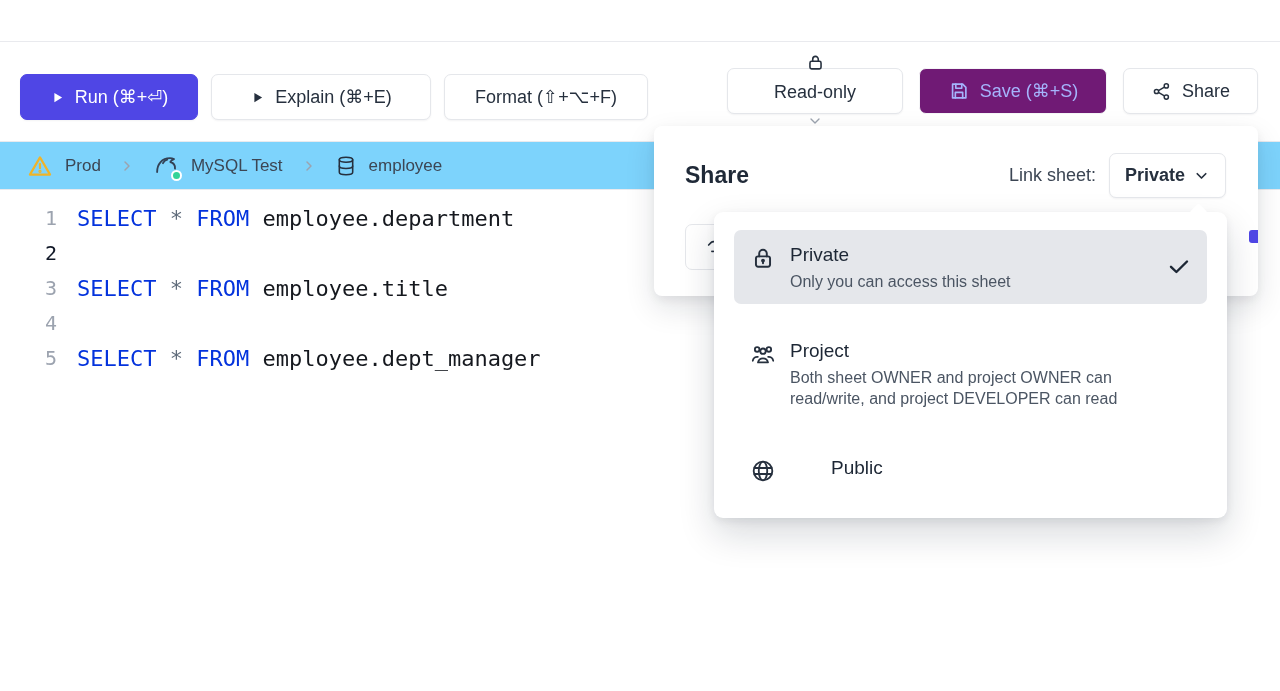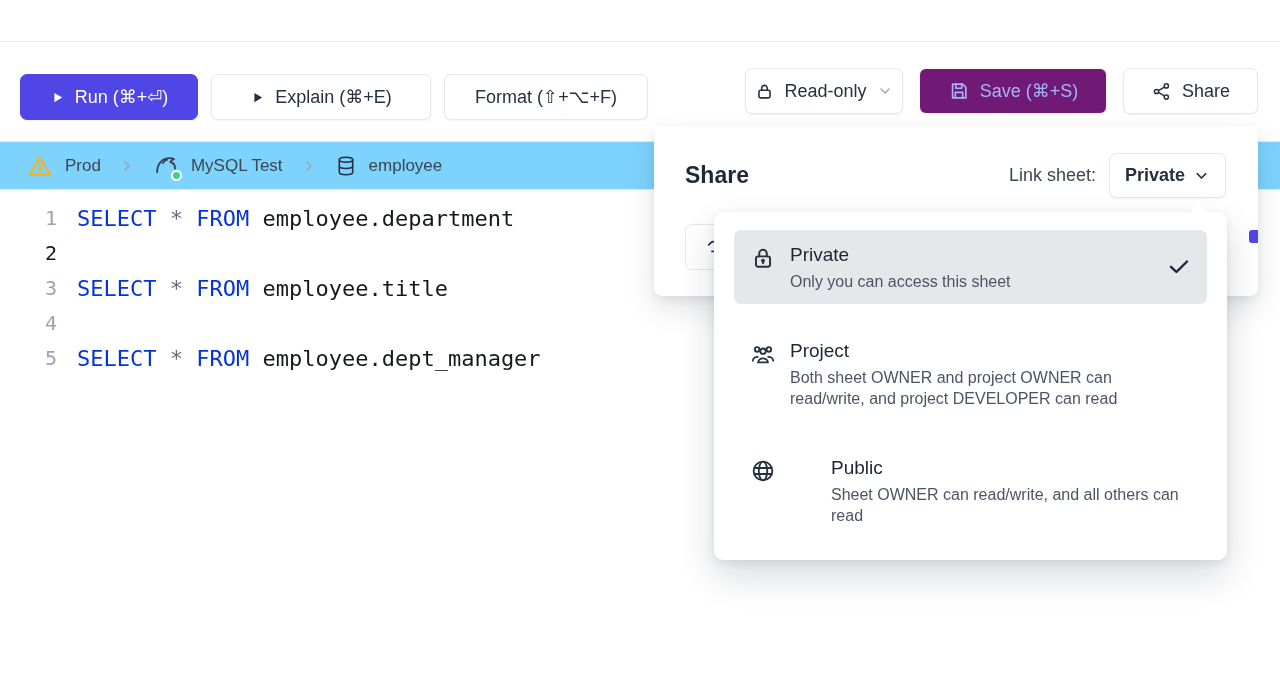--- a/index.html
+++ b/index.html
@@ -18,21 +18,21 @@
   .toolbar-left{position:absolute;left:20px;top:32px;display:flex;gap:13px;}
   .toolbar-right{position:absolute;right:22px;top:26px;display:flex;gap:16px;}
   .btn{
     height:46px;box-sizing:border-box;display:inline-flex;align-items:center;justify-content:center;gap:10px;
     border:1px solid #e5e7eb;border-radius:7px;background:#fff;font-size:18px;font-family:inherit;color:#26303e;
     box-shadow:0 1px 2px rgba(16,24,40,.05);cursor:pointer;padding:0 8px;white-space:nowrap;
   }
   .btn-run{width:178px;background:var(--accent,#4f46e5);border-color:var(--accent,#4f46e5);color:#fff;}
   .btn-explain{width:220px;}
   .btn-format{width:204px;}
-  .btn-readonly{width:158px;}
+  .btn-readonly{width:176px;flex-direction:column;}
   .btn-save{width:188px;background:#701a75;border-color:#f4f5f7;box-shadow:none;color:var(--save-disabled,#a5b4fc);cursor:default;}
   .btn-share{width:135px;}
   .chev-muted{color:#9ca3af;}
 
   
   .breadcrumb{
     position:absolute;top:141px;left:0;width:100%;height:49px;box-sizing:border-box;background:#7dd3fc;
     border-top:1px solid #e9eaee;border-bottom:1px solid #e9eaee;
     display:flex;align-items:center;padding-left:27px;font-size:17px;color:#3c4654;
   }
@@ -280,19 +280,18 @@
         <div class="option">
           <span class="opt-icon icon">
             <svg width="26" height="26" viewBox="0 0 24 24" fill="none" stroke="currentColor" stroke-width="1.7" stroke-linecap="round" stroke-linejoin="round">
               <circle cx="12" cy="12" r="8.6"></circle>
               <ellipse cx="12" cy="12" rx="3.9" ry="8.6"></ellipse>
               <path d="M4.1 9.2h15.8M4.1 14.8h15.8"></path>
             </svg>
           </span>
           <div>
             <div class="opt-title">Public</div>
-            <div class="opt-desc">Sheet OWNER can read/write, and all others can read</div>
           </div>
         </div>
       </div>
   </div>
 
 </div>
 
 </body></html>

